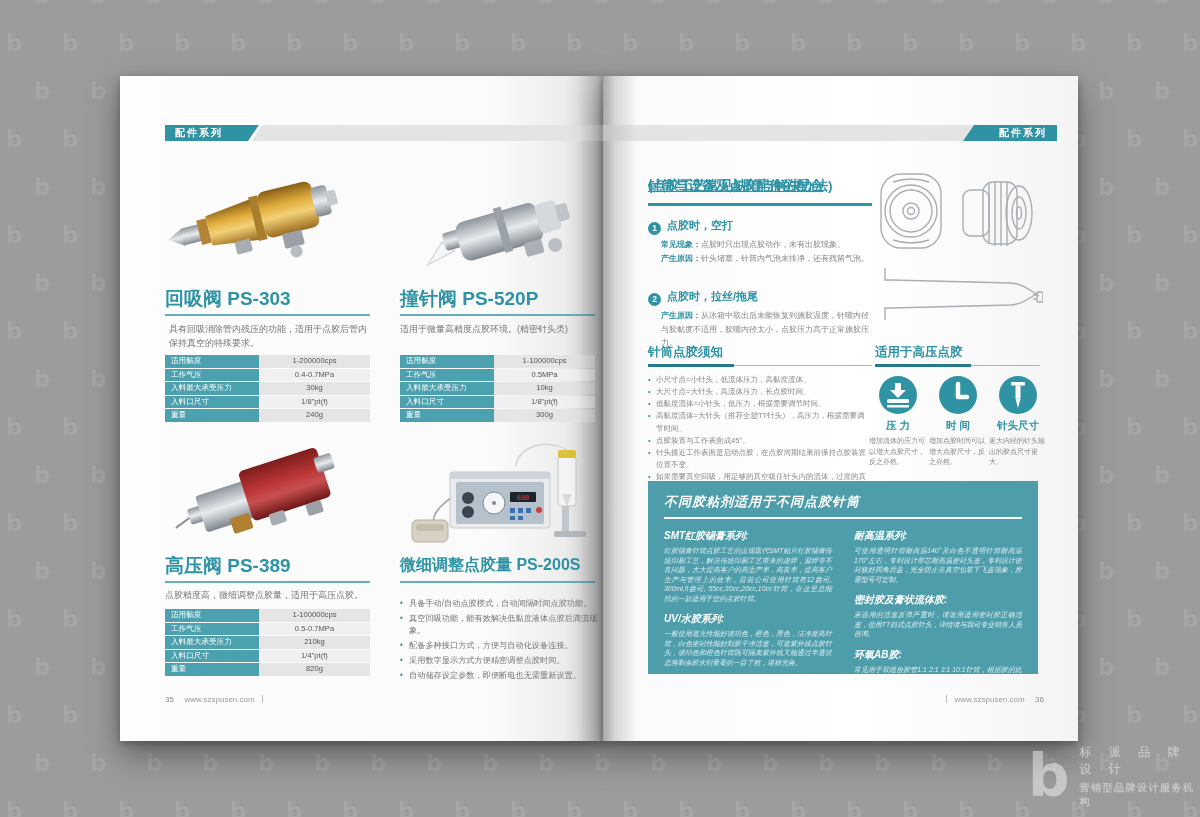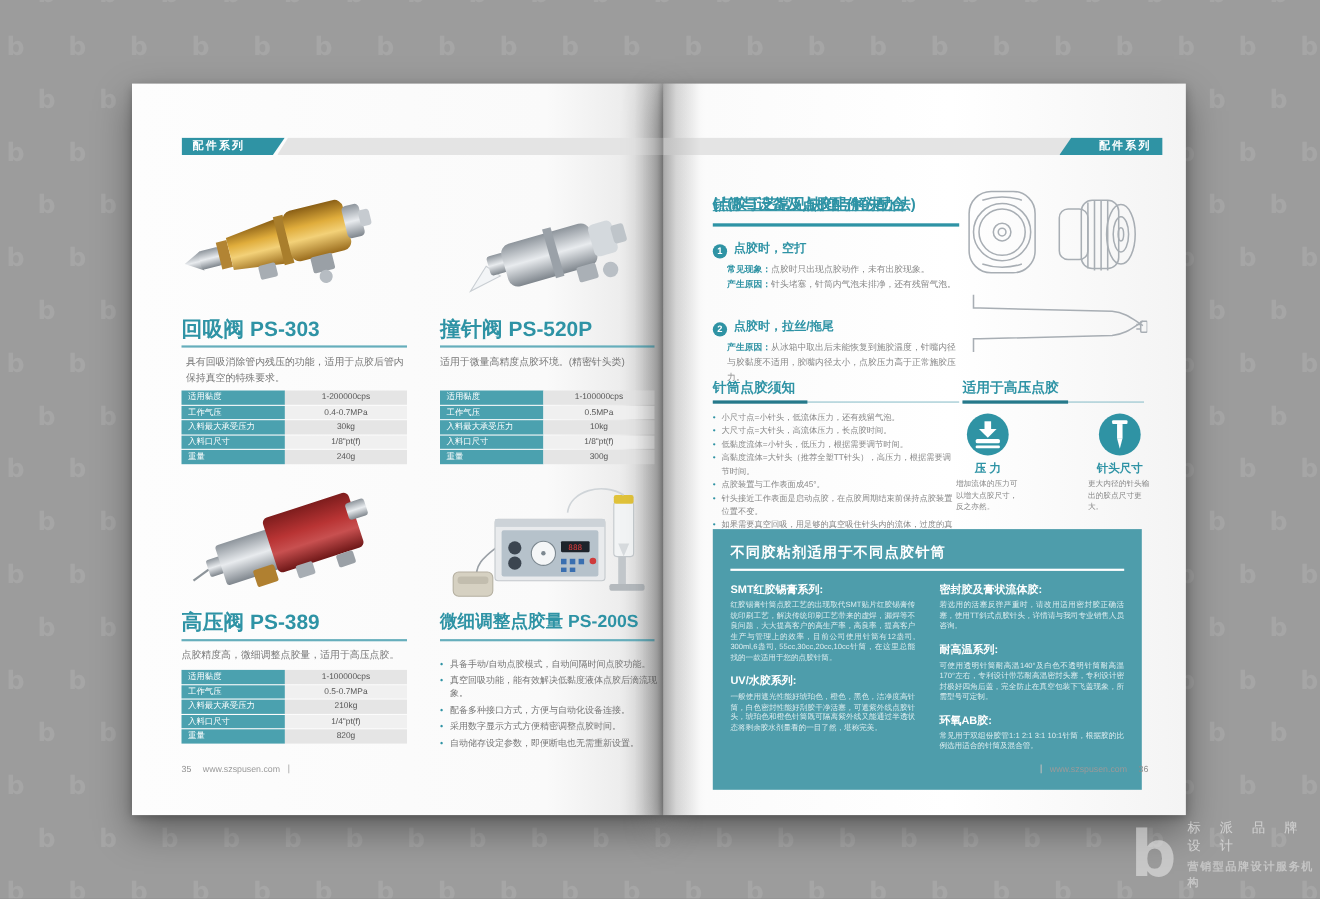--- a/index.html
+++ b/index.html
@@ -44,21 +44,21 @@
   .rule-combo{position:absolute;height:3px;}
   .rule-combo .dark{position:absolute;left:0;top:0;height:3px;background:#26798b;}
   .rule-combo .lite{position:absolute;left:0;top:1px;height:1px;background:#8fc0cb;width:100%;}
   .notes{position:absolute;font-size:7.5px;color:#888;line-height:1.62;}
   .notes p{margin:0;position:relative;padding-left:8px;}
   .notes p::before{content:"•";position:absolute;left:0;color:#2f93a4;}
   .factors-item{position:absolute;width:58px;text-align:center;}
   .f-circle{width:38px;height:38px;border-radius:50%;background:#2f93a4;margin:0 auto;position:relative;}
   .f-label{margin-top:5px;font-size:10.5px;font-weight:700;color:#2e93a5;white-space:nowrap;}
   .f-text{margin-top:3px;font-size:7px;color:#888;line-height:1.5;text-align:left;}
-  .teal-box{position:absolute;left:45px;top:405px;width:390px;height:237px;background:#4e9dab;overflow:hidden;}
+  .teal-box{position:absolute;left:45px;top:405px;width:390px;height:193px;background:#4e9dab;overflow:hidden;font-style:italic;}
   .tb-title{position:absolute;left:16px;top:12px;font-size:13px;font-weight:700;color:#fff;letter-spacing:1px;}
   .tb-rule{position:absolute;left:16px;top:36px;width:358px;height:2px;background:#fff;}
   .tb-cols{position:absolute;left:16px;top:48px;width:358px;display:flex;gap:22px;}
   .tb-col{flex:1;}
   .tb-sec{margin-bottom:9px;}
   .tb-h{font-size:10px;font-weight:700;color:#fff;margin:0 0 3px 0;}
   .tb-p{font-size:6.9px;color:#ddedf0;line-height:1.38;margin:0;text-align:justify;}
   .footer{position:absolute;top:619px;font-size:8px;color:#9a9a9a;white-space:nowrap;}
   .footer .sep{display:inline-block;width:1px;height:8px;background:#bbb;margin:0 5px;vertical-align:-1px;}
   .footer-l{left:45px;}
@@ -682,21 +682,21 @@
     <div class="defect-lines" style="left:58px;top:233px;width:212px;">
       <p><span class="lbl">产生原因：</span><span>从冰箱中取出后未能恢复到施胶温度，针嘴内径与胶黏度不适用，胶嘴内径太小，点胶压力高于正常施胶压力。</span></p>
     </div>
 
     <div class="sec-title" style="left:45px;top:268px;">针筒点胶须知</div>
     <div class="rule-combo" style="left:45px;top:288px;width:224px;">
         <span class="lite"></span>
         <span class="dark" style="width:86px;"></span>
       </div>
     <div class="notes" style="left:45px;top:298px;width:222px;">
-      <p>小尺寸点=小针头，低流体压力，还有残留气泡。</p>
+      <p>小尺寸点=小针头，低流体压力，高黏度流体。</p>
       <p>大尺寸点=大针头，高流体压力，长点胶时间。</p>
       <p>低黏度流体=小针头，低压力，根据需要调节时间。</p>
       <p>高黏度流体=大针头（推荐全塑TT针头），高压力，根据需要调节时间。</p>
       <p>点胶装置与工作表面成45°。</p>
       <p>针头接近工作表面是启动点胶，在点胶周期结束前保持点胶装置位置不变。</p>
       <p>如果需要真空回吸，用足够的真空吸住针头内的流体，过度的真空会将空气吸入到流体内，也可以将流体吸入到点胶机。</p>
     </div>
 
     <div style="position:absolute;left:268px;top:92px;">
       <svg width="172" height="168" viewBox="0 0 172 168" fill="none" stroke="#a8aeb4" stroke-width="1.4">
@@ -735,20 +735,29 @@
         <svg width="38" height="38" viewBox="0 0 38 38">
           <rect x="16" y="7" width="6" height="8" fill="#fff"></rect>
           <polygon points="11,14 27,14 19,22" fill="#fff"></polygon>
           <rect x="8" y="23" width="22" height="4" rx="1.5" fill="#fff"></rect>
           <rect x="8" y="29" width="22" height="2.5" rx="1" fill="#fff"></rect>
         </svg>
       </div>
       <div class="f-label">压 力</div>
       <div class="f-text">增加流体的压力可以增大点胶尺寸，反之亦然。</div>
     </div>
+    <div class="factors-item" style="left:326px;top:300px;">
+      <div class="f-circle">
+        <svg width="38" height="38" viewBox="0 0 38 38">
+          <polyline points="19,8 19,21 28,21" fill="none" stroke="#fff" stroke-width="4.5" stroke-linecap="round" stroke-linejoin="round"></polyline>
+        </svg>
+      </div>
+      <div class="f-label">时 间</div>
+      <div class="f-text">增加点胶时间可以增大点胶尺寸，反之亦然。</div>
+    </div>
     <div class="factors-item" style="left:386px;top:300px;">
       <div class="f-circle">
         <svg width="38" height="38" viewBox="0 0 38 38">
           <rect x="12" y="6" width="14" height="3.5" rx="1" fill="#fff"></rect>
           <rect x="16.5" y="9.5" width="5" height="13" fill="#fff"></rect>
           <polygon points="16.5,22.5 21.5,22.5 19,32" fill="#fff"></polygon>
         </svg>
       </div>
       <div class="f-label">针头尺寸</div>
       <div class="f-text">更大内径的针头输出的胶点尺寸更大。</div>
@@ -763,26 +772,26 @@
             <p class="tb-h">SMT红胶锡膏系列:</p>
             <p class="tb-p">红胶锡膏针筒点胶工艺的出现取代SMT贴片红胶锡膏传统印刷工艺，解决传统印刷工艺带来的虚焊，漏焊等不良问题，大大提高客户的高生产率，高良率，提高客户生产与管理上的效率，目前公司使用针筒有12盎司, 300ml,6盎司, 55cc,30cc,20cc,10cc针筒，在这里总能找的一款适用于您的点胶针筒。</p>
           </div>
           <div class="tb-sec">
             <p class="tb-h">UV/水胶系列:</p>
             <p class="tb-p">一般使用遮光性能好琥珀色，橙色，黑色，洁净度高针筒，白色密封性能好刮胶干净活塞，可遮紫外线点胶针头，琥珀色和橙色针筒既可隔离紫外线又能通过半透状态将剩余胶水剂量看的一目了然，堪称完美。</p>
           </div>
         </div>
         <div class="tb-col">
           <div class="tb-sec">
+            <p class="tb-h">耐高温系列:</p>
+            <p class="tb-p">可使用透明针筒耐高温140°及白色不透明针筒耐高温170°左右，专利设计带芯耐高温密封头塞，专利设计密封极好四角后盖，完全防止在真空包装下飞盖现象，所需型号可定制。</p>
+          </div>
+          <div class="tb-sec">
             <p class="tb-h">密封胶及膏状流体胶:</p>
             <p class="tb-p">若选用的活塞反弹严重时，请改用适用密封胶正确活塞，使用TT斜式点胶针头，详情请与我司专业销售人员咨询。</p>
-          </div>
-          <div class="tb-sec">
-            <p class="tb-h">耐高温系列:</p>
-            <p class="tb-p">可使用透明针筒耐高温140°及白色不透明针筒耐高温170°左右，专利设计带芯耐高温密封头塞，专利设计密封极好四角后盖，完全防止在真空包装下飞盖现象，所需型号可定制。</p>
           </div>
           <div class="tb-sec">
             <p class="tb-h">环氧AB胶:</p>
             <p class="tb-p">常见用于双组份胶管1:1 2:1 3:1 10:1针筒，根据胶的比例选用适合的针筒及混合管。</p>
           </div>
         </div>
       </div>
     </div>
 
     <div class="footer footer-r">

